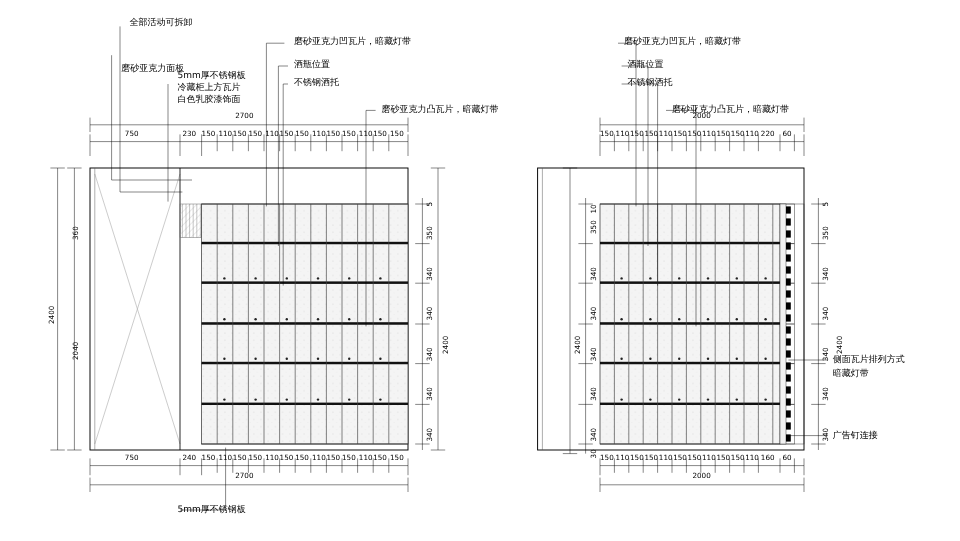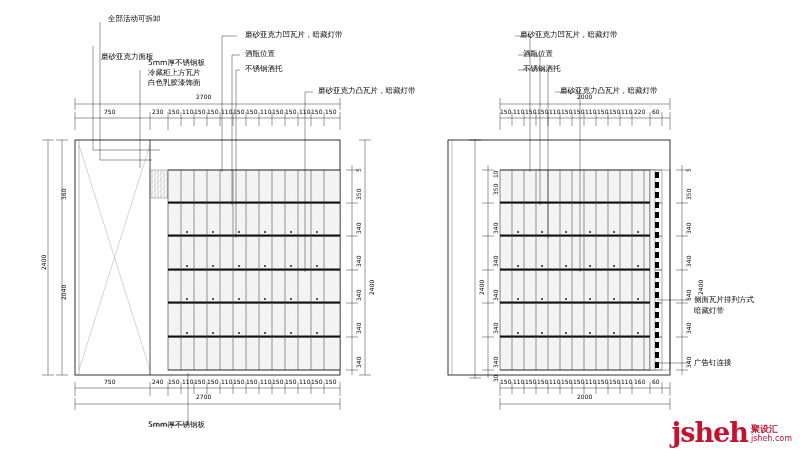--- a/index.html
+++ b/index.html
@@ -513,21 +513,14 @@
 
   <div class="dimv" style="left:685px;top:172px;">5</div>
   <div class="dimv" style="left:685px;top:200px;">350</div>
   <div class="dimv" style="left:685px;top:234px;">340</div>
   <div class="dimv" style="left:685px;top:267px;">340</div>
   <div class="dimv" style="left:685px;top:301px;">340</div>
   <div class="dimv" style="left:685px;top:334px;">340</div>
   <div class="dimv" style="left:685px;top:368px;">340</div>
   <div class="dimv" style="left:697px;top:295px;">2400</div>
 
-  <div class="logo">
-    <span class="logo-main">jsheh</span>
-    <span class="logo-sub">
-      <b>聚设汇</b>
-      <span>jsheh.com</span>
-    </span>
-  </div>
 
 </div>
 
 </body></html>

